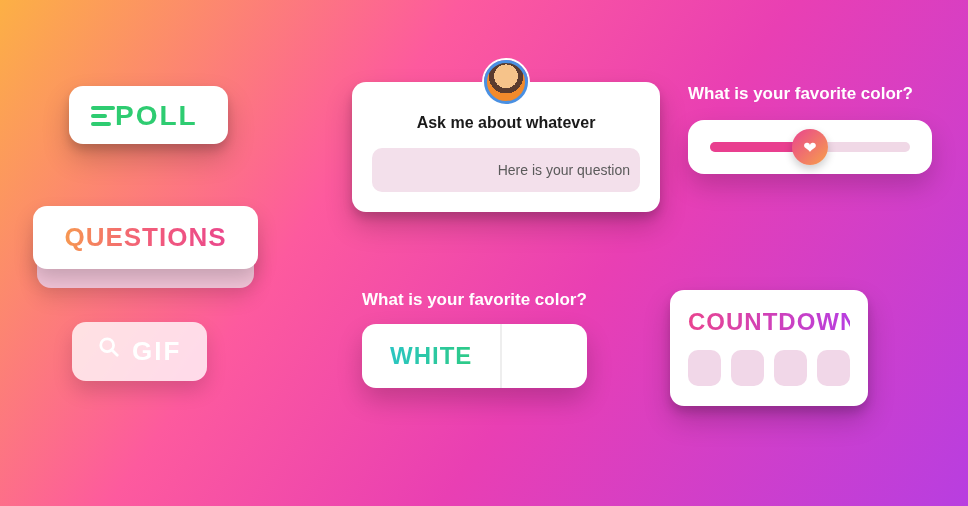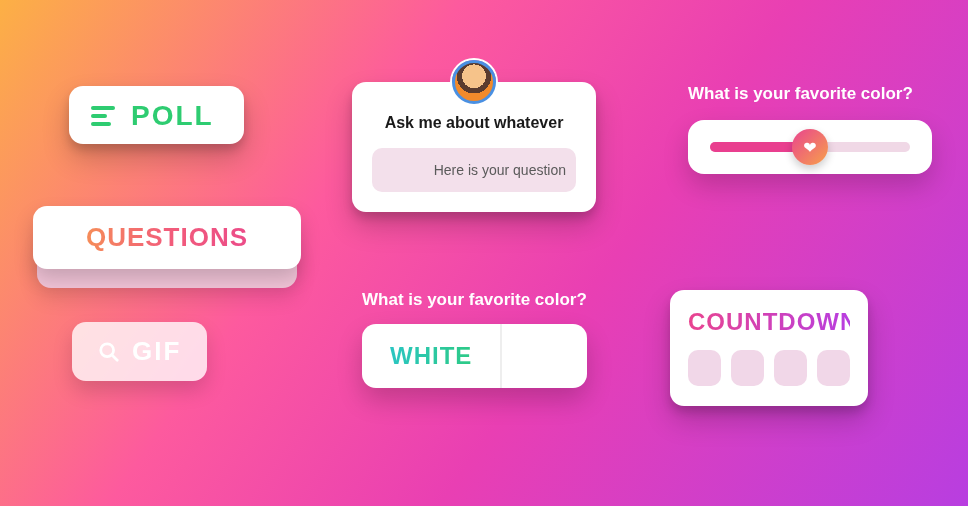--- a/index.html
+++ b/index.html
@@ -14,59 +14,59 @@
   .sticker {
     background: #fff;
     border-radius: 14px;
     box-shadow: 0 14px 28px rgba(0,0,0,0.20), 0 6px 10px rgba(0,0,0,0.15);
     position: absolute;
   }
   
   .poll {
     left: 69px; top: 86px;
     padding: 14px 30px 12px 22px;
-    display: flex; align-items: center; gap: 16px;
+    display: flex; align-items: center; 
   }
   .poll .bars { width: 24px; }
   .poll .bars div { height: 4px; background: #2ecc71; border-radius: 2px; margin: 4px 0; }
   .poll .bars div:nth-child(1){ width: 24px; }
   .poll .bars div:nth-child(2){ width: 16px; }
   .poll .bars div:nth-child(3){ width: 20px; }
   .poll-label { font-weight: 800; font-size: 28px; letter-spacing: 2px; color: #2ecc71; }
   
-  .questions-wrap { position:absolute; left:33px; top:206px; width:268px; }
+  .questions-wrap { position:absolute; left:33px; top:206px; width:225px; }
   .questions-base { position:absolute; top:26px; left:4px; right:4px; height:56px; background:#f2c4d8; border-radius:14px; box-shadow:0 10px 20px rgba(0,0,0,0.12); }
   .questions {
     position:relative; background:#fff; border-radius:14px;
     box-shadow: 0 10px 20px rgba(0,0,0,0.18);
     padding: 16px 18px;
     text-align:center;
   }
   .questions-label {
     font-weight:800; font-size:26px; letter-spacing:1px;
     background: linear-gradient(90deg,#f7a14a,#f25d7a,#e9448f);
     -webkit-background-clip: text; background-clip:text; color: transparent;
   }
   
   .gif {
     left: 72px; top: 322px;
     background: rgba(255,255,255,0.78);
     border-radius: 14px;
     padding: 14px 26px;
-    display:flex; align-items:center; gap:12px;
+    display:flex; gap:12px;
     box-shadow: 0 10px 20px rgba(0,0,0,0.15);
     position:absolute;
   }
   .gif-label { font-weight:800; font-size:26px; letter-spacing:2px; color:#fff; }
   .search-icon { width:22px; height:22px; }
   .search-icon circle { fill:none; stroke:#fff; stroke-width:3; }
   .search-icon line { stroke:#fff; stroke-width:3; stroke-linecap:round; }
   
   .qcard {
-    left: 352px; top: 82px; width: 244px;
+    left: 352px; top: 82px; width: 308px;
     padding: 32px 20px 20px 20px;
   }
   .avatar {
     position:absolute; top:-22px; left:50%; transform:translateX(-50%);
     width:44px; height:44px; border-radius:50%;
     background: radial-gradient(circle at 50% 35%, #f6c38a 0 38%, #5a3b2e 38% 55%, #f28a2b 55% 100%);
     border: 3px solid #4a90e2;
     box-shadow: 0 0 0 2px #fff;
   }
   .qcard-title { font-weight:700; font-size:16px; color:#1a1a1a; text-align:center; margin-bottom:16px; }

